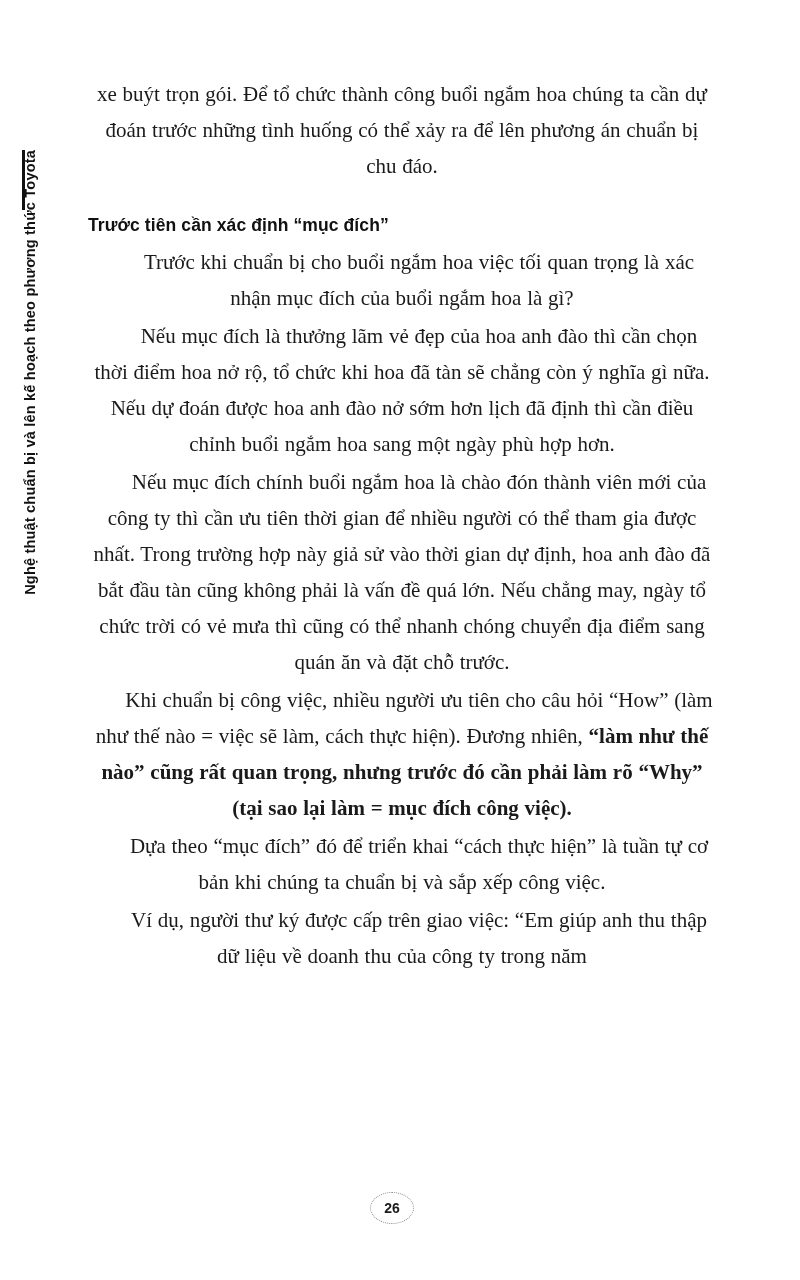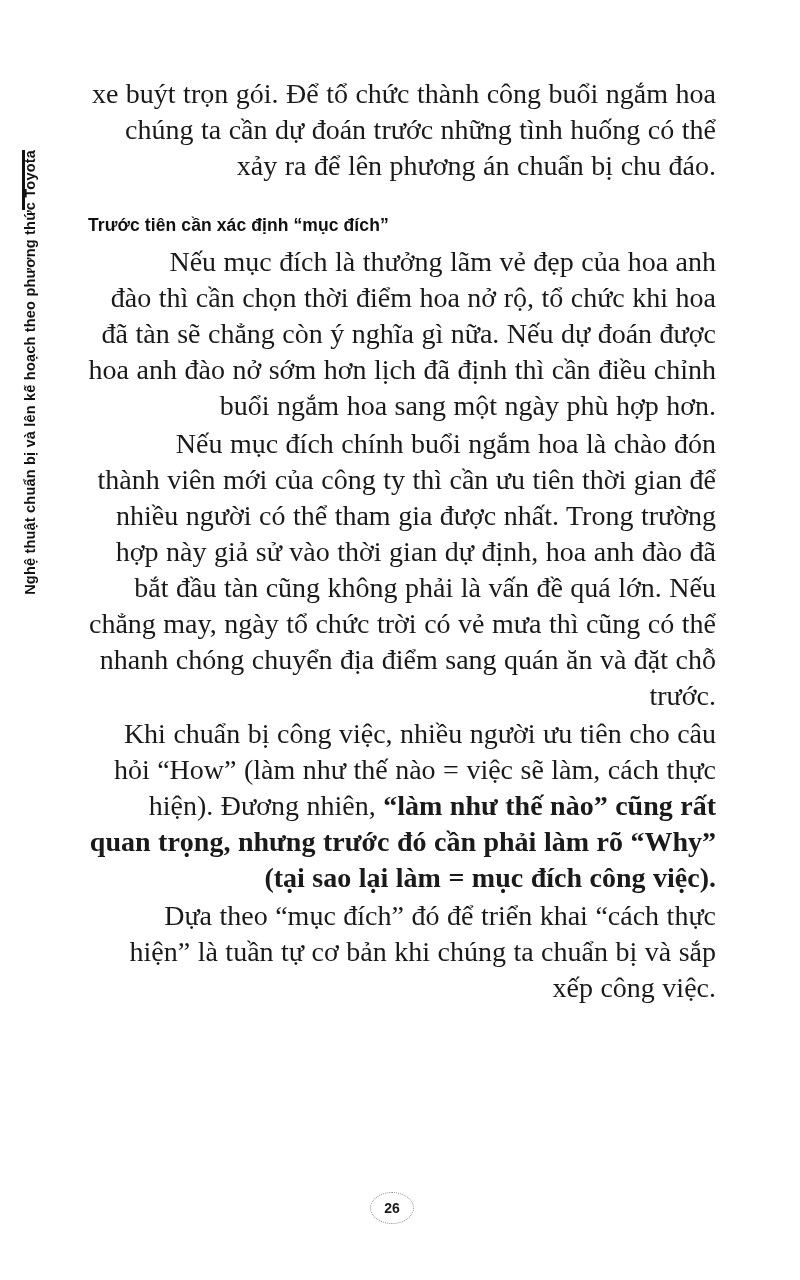--- a/index.html
+++ b/index.html
@@ -56,23 +56,23 @@
   
   .content {
     position: absolute;
     left: 88px;
     top: 76px;
     width: 628px;
   }
 
   p.para {
     margin: 0 0 2px 0;
-    font-size: 28px;
+    font-size: 21px;
     line-height: 36px;
-    text-align: right;
+    text-align: center;
     text-indent: 34px;
     word-spacing: 0.5px;
   }
   p.para.noindent {
     text-indent: 0;
   }
 
   h2.subhead {
     font-family: "Liberation Sans", sans-serif;
     font-weight: bold;
@@ -120,30 +120,32 @@
   <div class="running-head">
     <span class="running-head-inner">Nghệ thuật chuẩn bị và lên kế hoạch theo phương thức Toyota</span>
   </div>
 
   <div class="content">
 
     <p class="para noindent">xe buýt trọn gói. Để tổ chức thành công buổi ngắm hoa chúng ta cần dự đoán trước những tình huống có thể xảy ra để lên phương án chuẩn bị chu đáo.</p>
 
     <h2 class="subhead">Trước tiên cần xác định “mục đích”</h2>
 
+    <p class="para">Trước khi chuẩn bị cho buổi ngắm hoa việc tối quan trọng là xác nhận mục đích của buổi ngắm hoa là gì?</p>
 
     <p class="para">Nếu mục đích là thưởng lãm vẻ đẹp của hoa anh đào thì cần chọn thời điểm hoa nở rộ, tổ chức khi hoa đã tàn sẽ chẳng còn ý nghĩa gì nữa. Nếu dự đoán được hoa anh đào nở sớm hơn lịch đã định thì cần điều chỉnh buổi ngắm hoa sang một ngày phù hợp hơn.</p>
 
     <p class="para">Nếu mục đích chính buổi ngắm hoa là chào đón thành viên mới của công ty thì cần ưu tiên thời gian để nhiều người có thể tham gia được nhất. Trong trường hợp này giả sử vào thời gian dự định, hoa anh đào đã bắt đầu tàn cũng không phải là vấn đề quá lớn. Nếu chẳng may, ngày tổ chức trời có vẻ mưa thì cũng có thể nhanh chóng chuyển địa điểm sang quán ăn và đặt chỗ trước.</p>
 
     <p class="para"><span>Khi chuẩn bị công việc, nhiều người ưu tiên cho câu hỏi “How” (làm như thế nào = việc sẽ làm, cách thực hiện). Đương nhiên, </span><span class="bold-run">“làm như thế nào” cũng rất quan trọng, nhưng trước đó cần phải làm rõ “Why” (tại sao lại làm = mục đích công việc).</span></p>
 
     <p class="para">Dựa theo “mục đích” đó để triển khai “cách thực hiện” là tuần tự cơ bản khi chúng ta chuẩn bị và sắp xếp công việc.</p>
 
 
+    <p class="para">Ví dụ, người thư ký được cấp trên giao việc: “Em giúp anh thu thập dữ liệu về doanh thu của công ty trong năm</p>
 
   </div>
 
   <div class="folio">
     <div class="folio-badge">26</div>
   </div>
 
 </div>
 
 </body></html>

